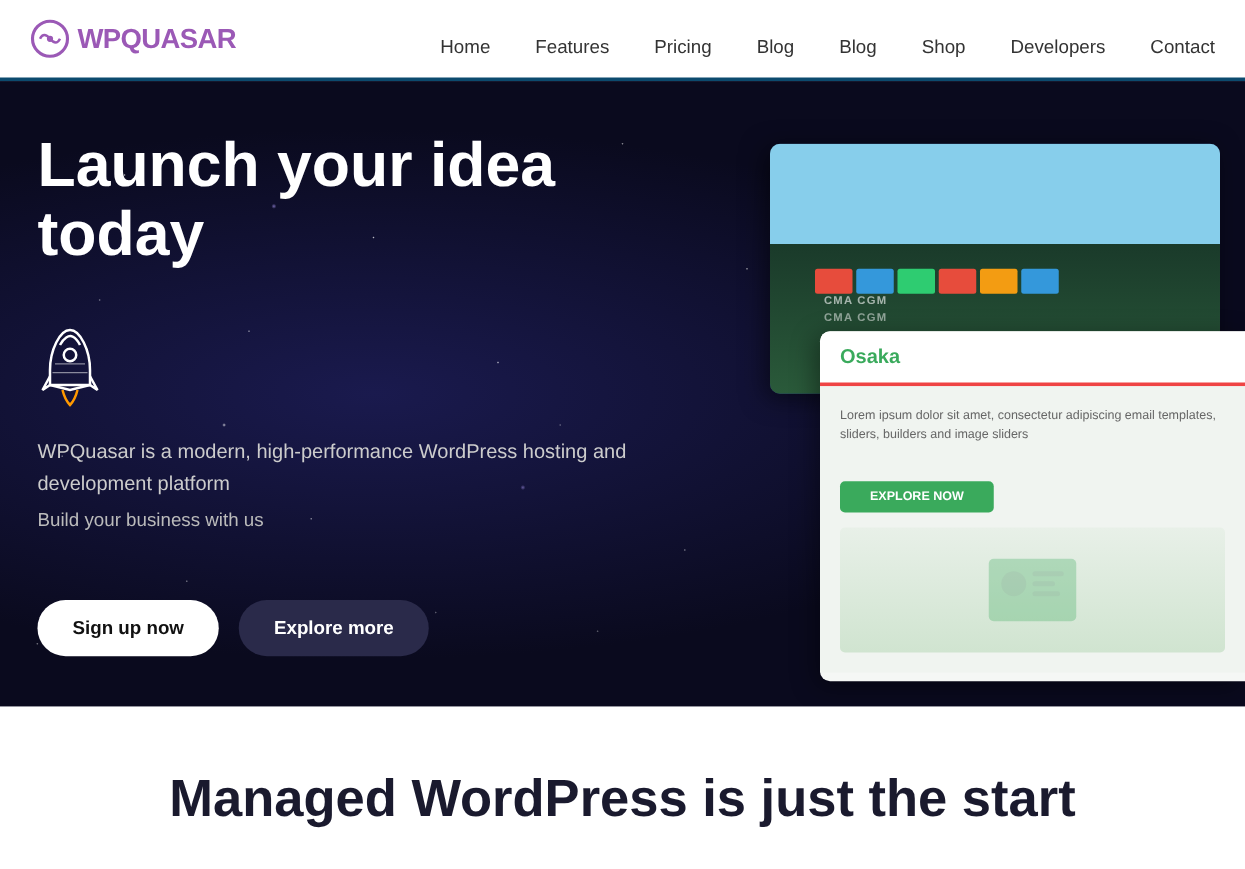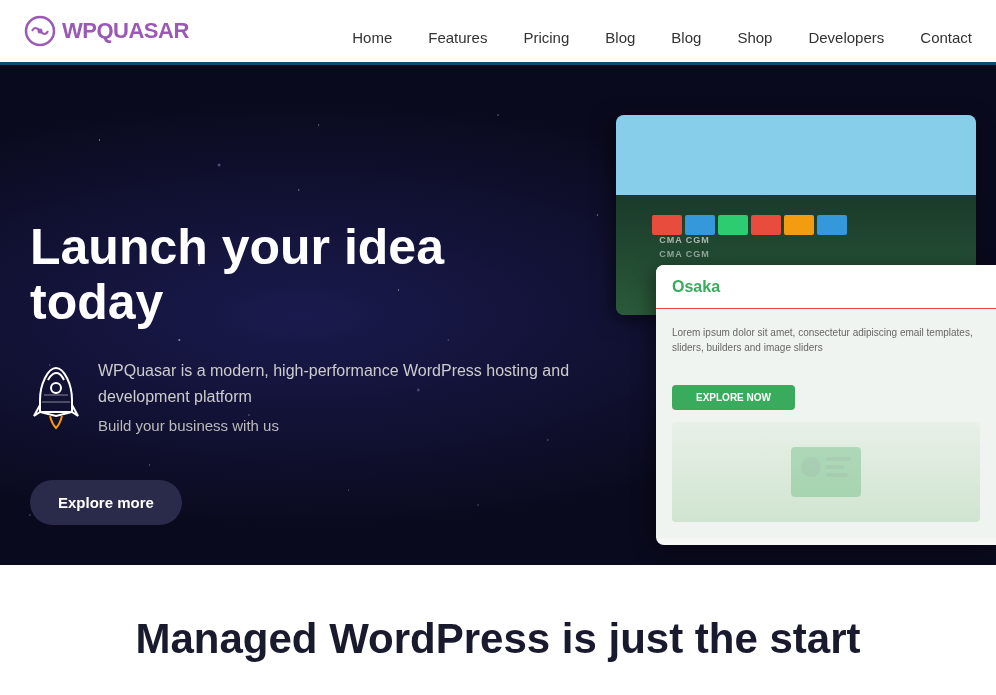--- a/index.html
+++ b/index.html
@@ -83,37 +83,38 @@
     }
 
     .hero-content {
       position: absolute;
       left: 20px;
       top: 0;
       bottom: 0;
       width: 580px;
       display: flex;
       flex-direction: column;
-      justify-content: flex-end;
+      justify-content: space-between;
       padding: 40px 20px 40px 10px;
     }
 
     .hero-title {
       font-size: 50px;
       font-weight: 800;
       color: #fff;
       line-height: 1.1;
       margin-bottom: 28px;
     }
 
     .hero-description-row {
       display: flex;
       align-items: flex-start;
       gap: 16px;
       margin-bottom: 16px;
+      flex-direction: column;
     }
 
     .rocket-icon {
       flex-shrink: 0;
       margin-top: 2px;
     }
 
     .hero-text-block {}
     .hero-description {
       font-size: 16px;
@@ -176,21 +177,21 @@
       box-shadow: -4px 4px 20px rgba(0,0,0,0.4);
       overflow: hidden;
     }
 
     .screenshot-bottom-header {
       height: 44px;
       background: #fff;
       display: flex;
       align-items: center;
       padding: 0 16px;
-      border-bottom: 1px solid #ef4444;
+      border-bottom: 3px solid #ef4444;
     }
     .screenshot-logo-text {
       font-size: 16px;
       font-weight: 700;
       color: #3aaa5c;
     }
 
     .screenshot-bottom-body {
       padding: 16px;
       background: #f0f4f0;
@@ -354,20 +355,21 @@
           <line x1="12" y1="42" x2="40" y2="42" stroke="#fff" stroke-width="1" opacity="0.5"></line>
         </svg>
       </div>
       <div class="hero-text-block">
         <p class="hero-description">WPQuasar is a modern, high-performance WordPress hosting and development platform</p>
         <p class="hero-tagline">Build your business with us</p>
       </div>
     </div>
 
     <div class="hero-buttons">
+      <button class="btn-signup">Sign up now</button>
       <button class="btn-explore">Explore more</button>
     </div>
   </div>
 
   <div class="hero-images">
 
     <div class="screenshot-middle">
       <div class="container-ship">
 
         <div class="ship-containers">

